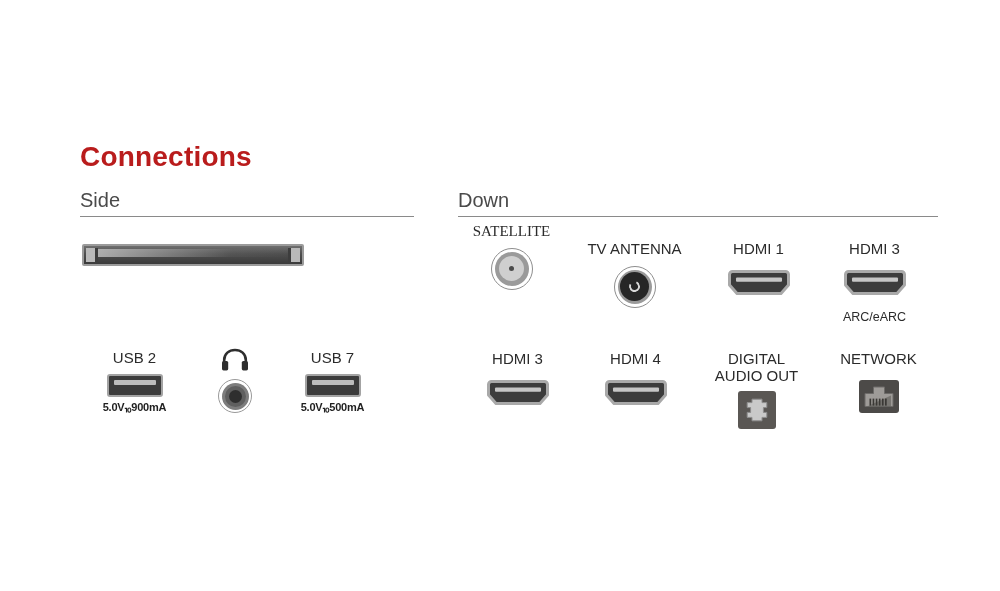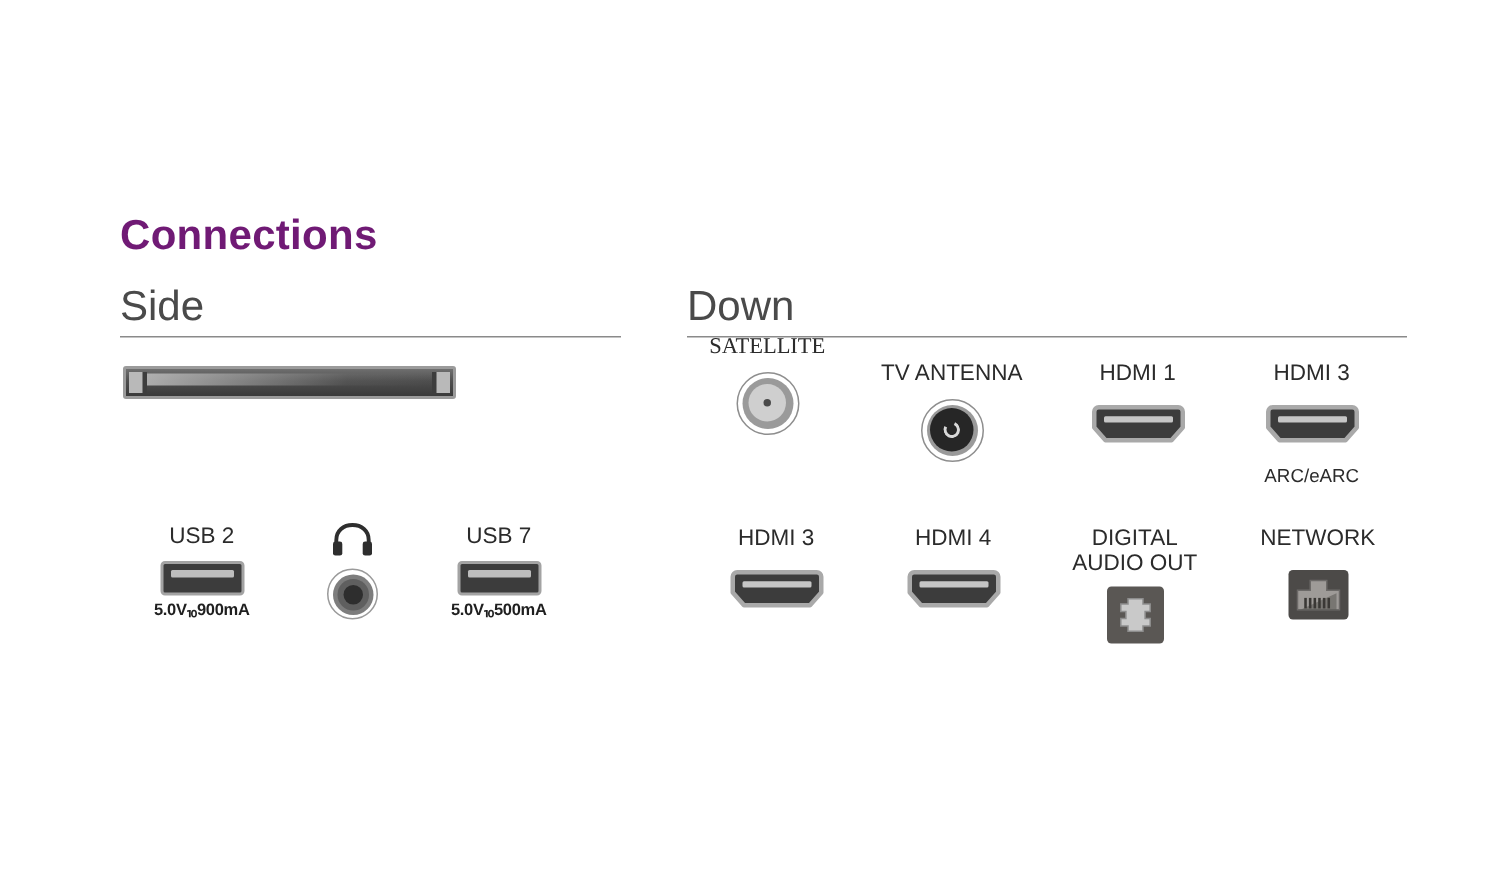--- a/index.html
+++ b/index.html
@@ -17,34 +17,34 @@
   }
 
   
   .page-title {
     position: absolute;
     left: 80px;
     top: 142px;
     font-size: 28px;
     font-weight: 600;
     letter-spacing: 0.2px;
-    color: #701a75;
+    color: #b91c1c;
     line-height: 1.1;
   }
 
   
   .section {
     position: absolute;
     top: 190px;
   }
   .section.side { left: 80px; width: 334px; }
   .section.down { left: 458px; width: 480px; }
 
   .section-title {
-    font-size: 28px;
+    font-size: 20px;
     font-weight: 400;
     color: #4a4a4a;
     line-height: 1.0;
     padding-bottom: 6px;
   }
   .section-rule {
     height: 1px;
     background: #8a8a8a;
     width: 100%;
   }

